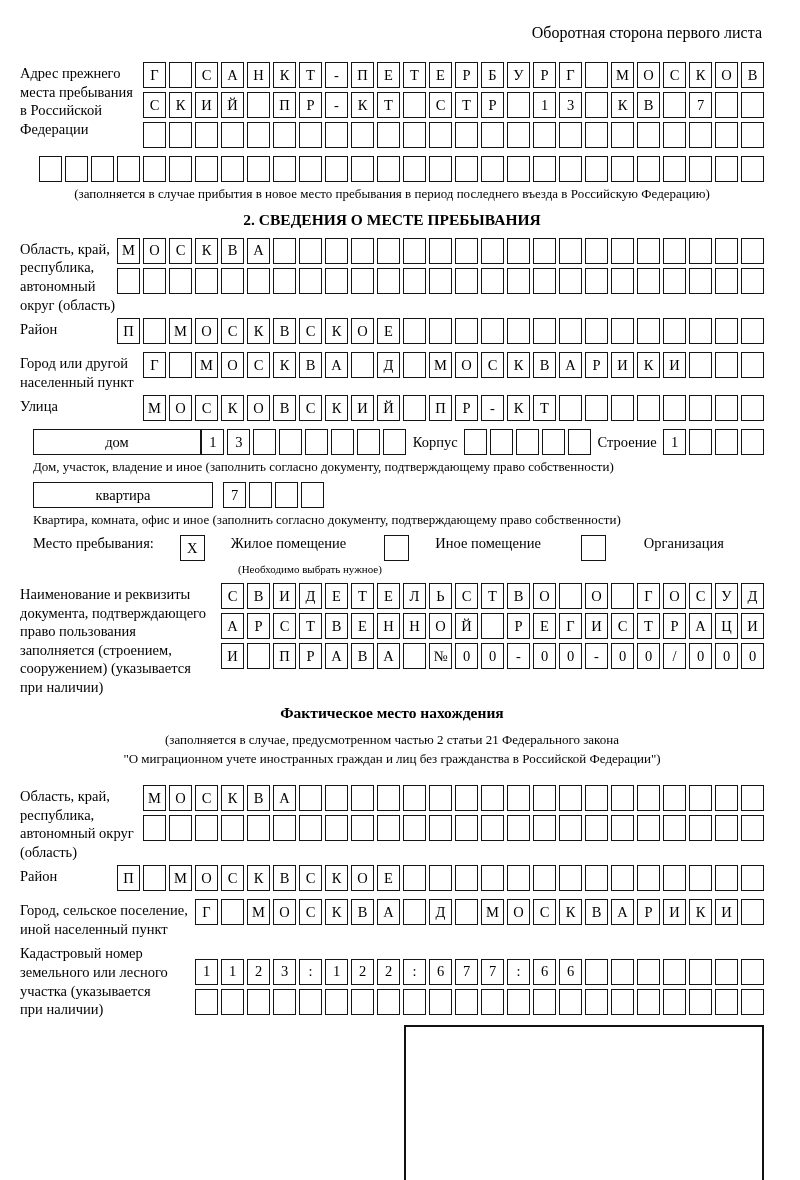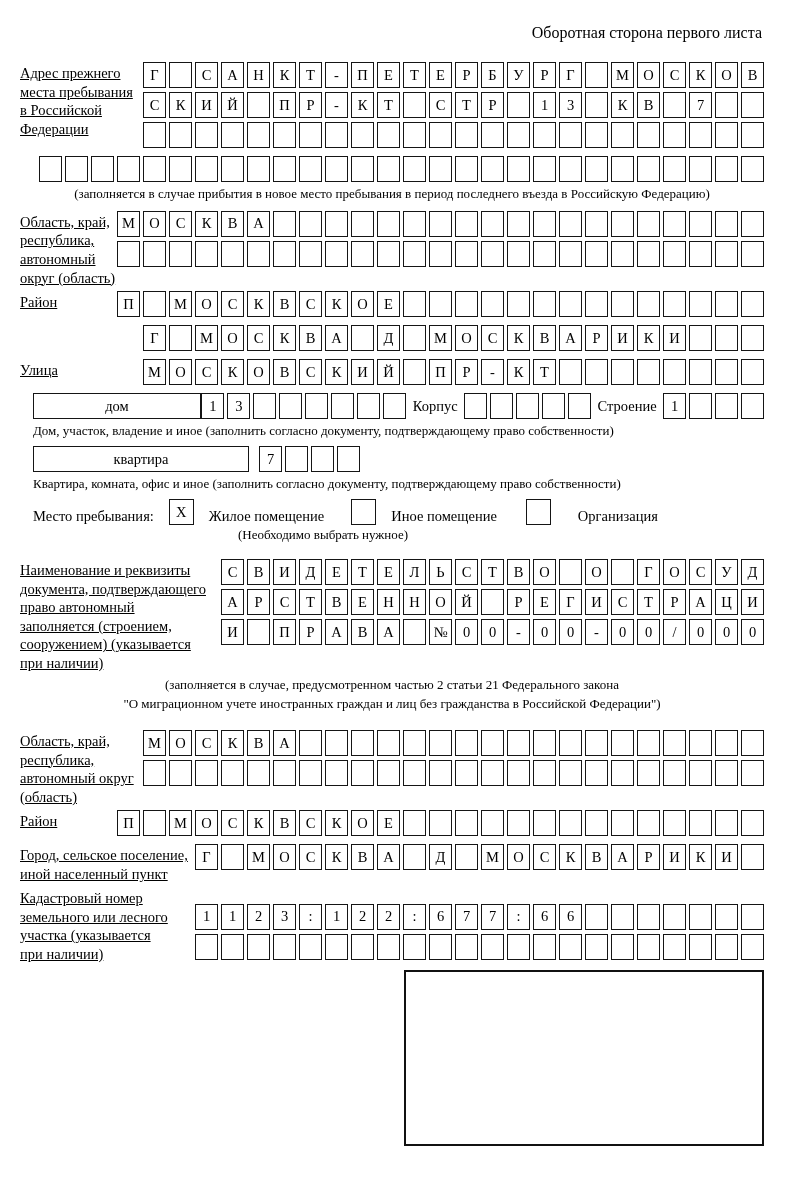--- a/index.html
+++ b/index.html
@@ -2,45 +2,45 @@
 <html><head>
 <meta charset="utf-8">
 <style>
   html,body{margin:0;padding:0;background:#ffffff;}
   body{width:800px;height:1180px;font-family:"Liberation Serif", serif;color:#000;}
   .page{box-sizing:border-box;width:800px;height:1180px;padding:8px 36px 10px 20px;overflow:hidden;}
 
   .hdr{ text-align:right; font-size:16px; margin:16px 2px 20px 0;}
 
   .field{display:flex; margin-bottom:4px;}
-  .field .label{flex:0 0 auto; font-size:14.5px; line-height:1.28; padding-top:2px;text-decoration:underline;}
+  .field .label{flex:0 0 auto; font-size:14.5px; line-height:1.28; padding-top:2px;}
   .field .rows{flex:1 1 auto; display:flex; flex-direction:column; align-items:flex-end;}
 
   .cellrow{display:flex; gap:3px; margin-bottom:4px;}
   .cellrow.right{justify-content:flex-end;}
   .cell{box-sizing:border-box; width:23px; height:26px; border:1.6px solid #151515;
         display:flex; align-items:center; justify-content:center; font-size:14.5px; background:#fff;}
 
   .note{font-size:13px; line-height:1.3;}
   .note.center{text-align:center; margin:1px 0 8px 0;}
   .sec-title{text-align:center; font-weight:bold; font-size:15.5px; margin:8px 0 9px 0;}
 
   .inline-row{display:flex; align-items:center; margin:2px 0 4px 0;}
   .inline-row .cells{display:flex; gap:3px;}
   .bigbox{box-sizing:border-box; border:1.6px solid #151515; height:26px;
           display:flex; align-items:center; justify-content:center; font-size:14.5px;}
   .dom-box{width:168px;}
-  .kv-box{width:216px;}
+  .kv-box{width:180px;}
   .inline-label{font-size:14.5px; margin:0 6px;}
   .spread{justify-content:space-between; margin-left:13px;}
 
-  .stay-row{display:flex; align-items:flex-end; gap:15px; margin:4px 0 2px 13px; font-size:14.5px;}
+  .stay-row{display:flex; align-items:flex-start; gap:26px; margin:4px 0 2px 13px; font-size:14.5px;}
   .cbox{box-sizing:border-box; width:25px; height:26px; border:1.6px solid #151515;
         display:flex; align-items:center; justify-content:center; font-size:14.5px;}
-  .stay-note{font-size:13px; margin:0 0 16px 218px;}
+  .stay-note{font-size:11px; margin:0 0 8px 218px;}
 
   .subnote{font-size:13px; margin:0 0 7px 13px;}
 
   .s3-note{text-align:center; font-size:13px; line-height:1.45; margin-bottom:16px;}
 
   .stamp-wrap{width:366px; margin-left:auto; margin-top:6px;}
   .stamp-box{box-sizing:border-box; width:360px; height:176px; border:2px solid #111; margin-left:6px;}
 </style>
 </head>
 <body>
@@ -162,20 +162,21 @@
       <div class="cell"></div>
       <div class="cell"></div>
       <div class="cell"></div>
       <div class="cell"></div>
       <div class="cell"></div>
       <div class="cell"></div>
       <div class="cell"></div>
     </div>
   <div class="note center">(заполняется в случае прибытия в новое место пребывания в период последнего въезда в Российскую Федерацию)</div>
 
+  <div class="sec-title">2. СВЕДЕНИЯ О МЕСТЕ ПРЕБЫВАНИЯ</div>
 
   <div class="field">
     <div class="label">
       <div>Область, край,</div>
       <div>республика,</div>
       <div>автономный</div>
       <div>округ (область)</div>
     </div>
     <div class="rows">
       <div class="cellrow">
@@ -262,20 +263,24 @@
           <div class="cell"></div>
           <div class="cell"></div>
           <div class="cell"></div>
           <div class="cell"></div>
           <div class="cell"></div>
         </div>
     </div>
   </div>
 
   <div class="field">
+    <div class="label">
+      <div>Город или другой</div>
+      <div>населенный пункт</div>
+    </div>
     <div class="rows">
       <div class="cellrow">
           <div class="cell">Г</div>
           <div class="cell"></div>
           <div class="cell">М</div>
           <div class="cell">О</div>
           <div class="cell">С</div>
           <div class="cell">К</div>
           <div class="cell">В</div>
           <div class="cell">А</div>
@@ -380,21 +385,21 @@
     <span>Иное помещение</span>
     <span class="cbox" style="margin-left:14px;"></span>
     <span style="margin-left:12px;">Организация</span>
   </div>
   <div class="stay-note">(Необходимо выбрать нужное)</div>
 
   <div class="field">
     <div class="label">
       <div>Наименование и реквизиты</div>
       <div>документа, подтверждающего</div>
-      <div>право автономный</div>
+      <div>право пользования</div>
       <div>заполняется (строением,</div>
       <div>сооружением) (указывается</div>
       <div>при наличии)</div>
     </div>
     <div class="rows">
       <div class="cellrow">
           <div class="cell">С</div>
           <div class="cell">В</div>
           <div class="cell">И</div>
           <div class="cell">Д</div>
@@ -458,20 +463,21 @@
           <div class="cell">0</div>
           <div class="cell">0</div>
           <div class="cell">/</div>
           <div class="cell">0</div>
           <div class="cell">0</div>
           <div class="cell">0</div>
         </div>
     </div>
   </div>
 
+  <div class="sec-title">Фактическое место нахождения</div>
   <div class="s3-note">
     <div>(заполняется в случае, предусмотренном частью 2 статьи 21 Федерального закона</div>
     <div>"О миграционном учете иностранных граждан и лиц без гражданства в Российской Федерации")</div>
   </div>
 
   <div class="field">
     <div class="label">
       <div>Область, край,</div>
       <div>республика,</div>
       <div>автономный округ</div>

